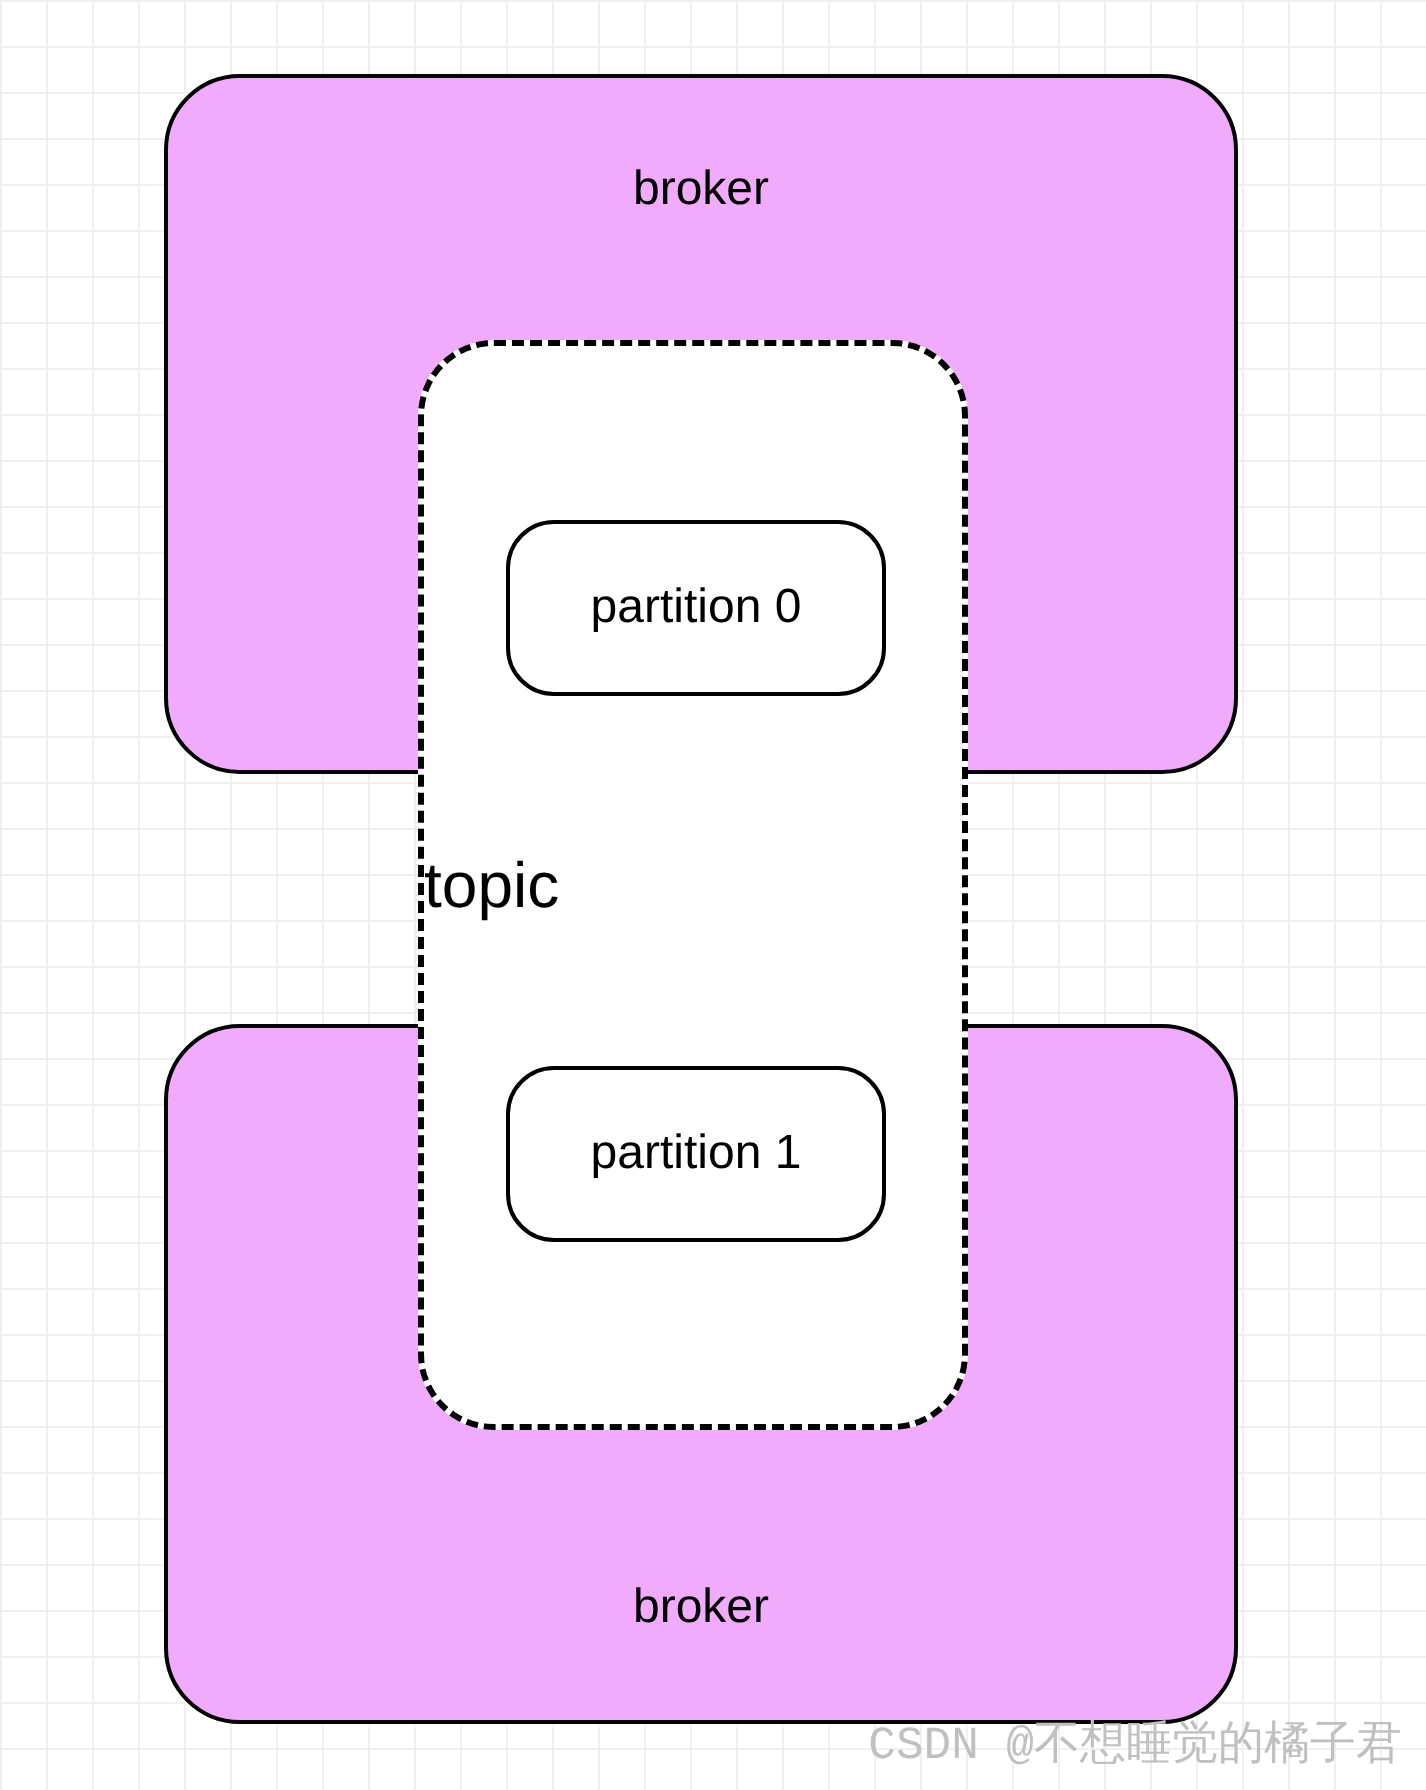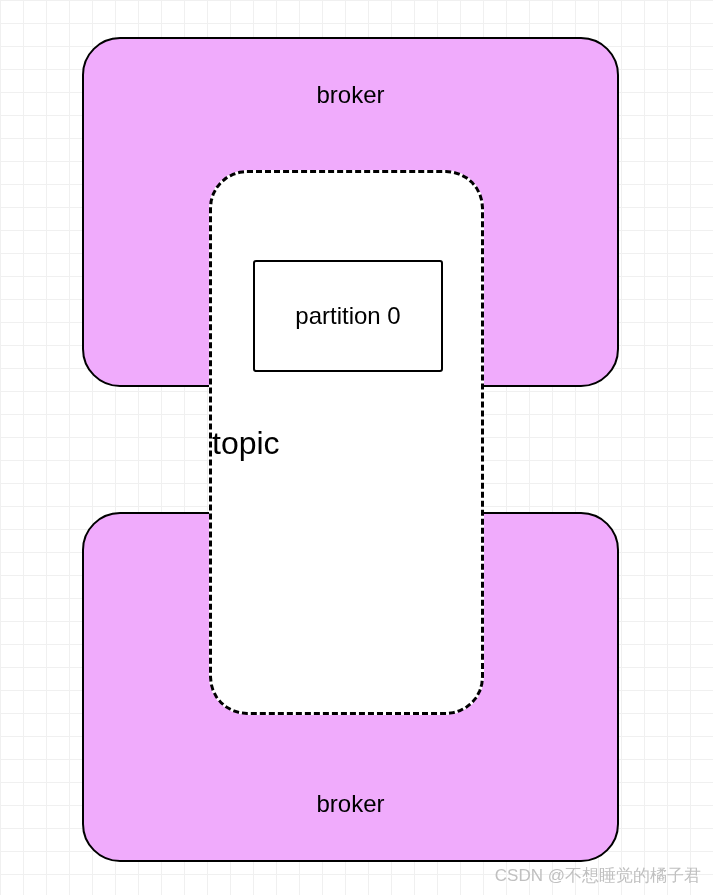--- a/index.html
+++ b/index.html
@@ -81,23 +81,23 @@
       top: 50%;
       transform: translateY(-50%);
       text-align: left;
       font-size: 32px;
       color: #000;
     }
     .partition {
       position: absolute;
       left: 253px;
       width: 190px;
-      height: 112px;
+      height: 88px;
       border: 2.5px solid #000;
-      border-radius: 3px;
+      border-radius: 24px;
       background: #fff;
       display: flex;
       align-items: center;
       justify-content: center;
       font-size: 24px;
       z-index: 4;
     }
     .partition-0 {
       top: 260px;
     }
@@ -105,24 +105,24 @@
       top: 533px;
     }
     .label {
       font-size: 24px;
       color: #000;
     }
     .watermark {
       position: absolute;
       bottom: 8px;
       right: 12px;
-      font-size: 17px;
+      font-size: 23px;
       color: #c0c0c0;
       z-index: 10;
-      font-family: Liberation Sans, sans-serif;
+      font-family: Liberation Mono, monospace;
     }
   </style>
 </head>
 <body>
 
 <div class="grid-bg"></div>
 
 <div class="diagram">
 
   <div class="box broker-top">
@@ -134,16 +134,19 @@
   </div>
 
   <div class="topic-box">
     <div class="topic-label">topic</div>
   </div>
 
   <div class="partition partition-0">
     <span>partition 0</span>
   </div>
 
+  <div class="partition partition-1">
+    <span>partition 1</span>
+  </div>
 
 </div>
 
 <div class="watermark">CSDN @不想睡觉的橘子君</div>
 
 </body></html>

